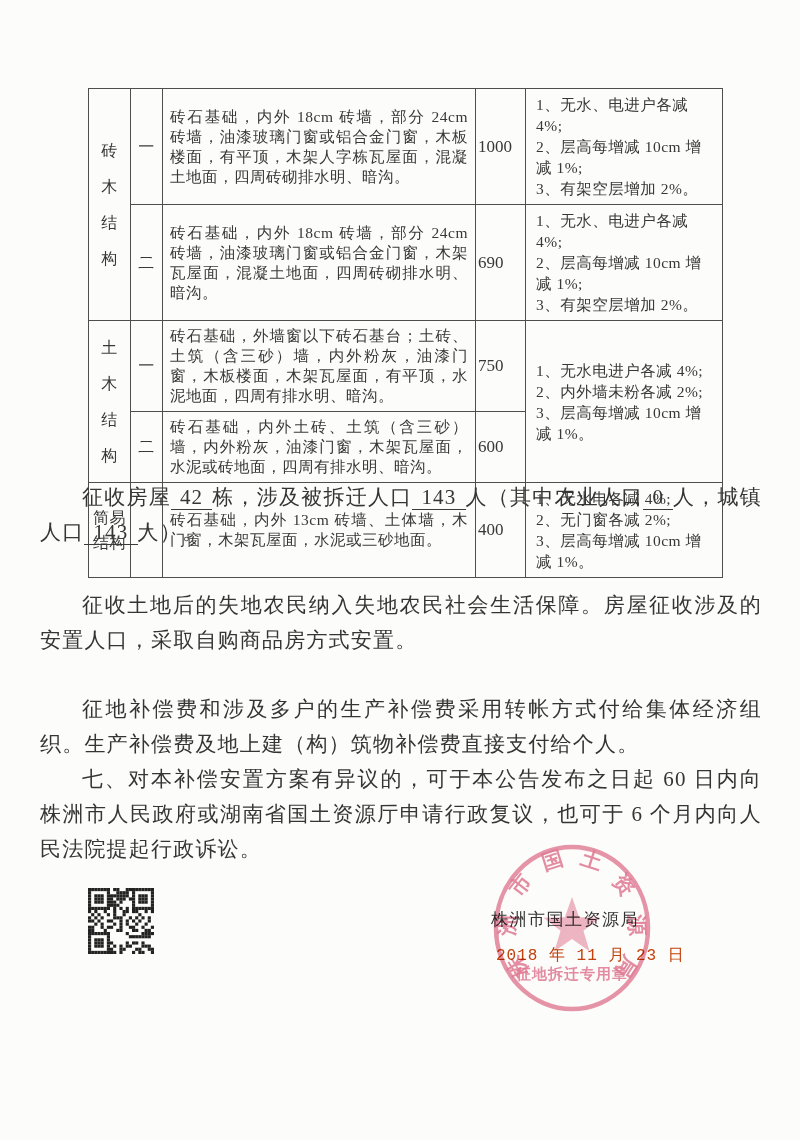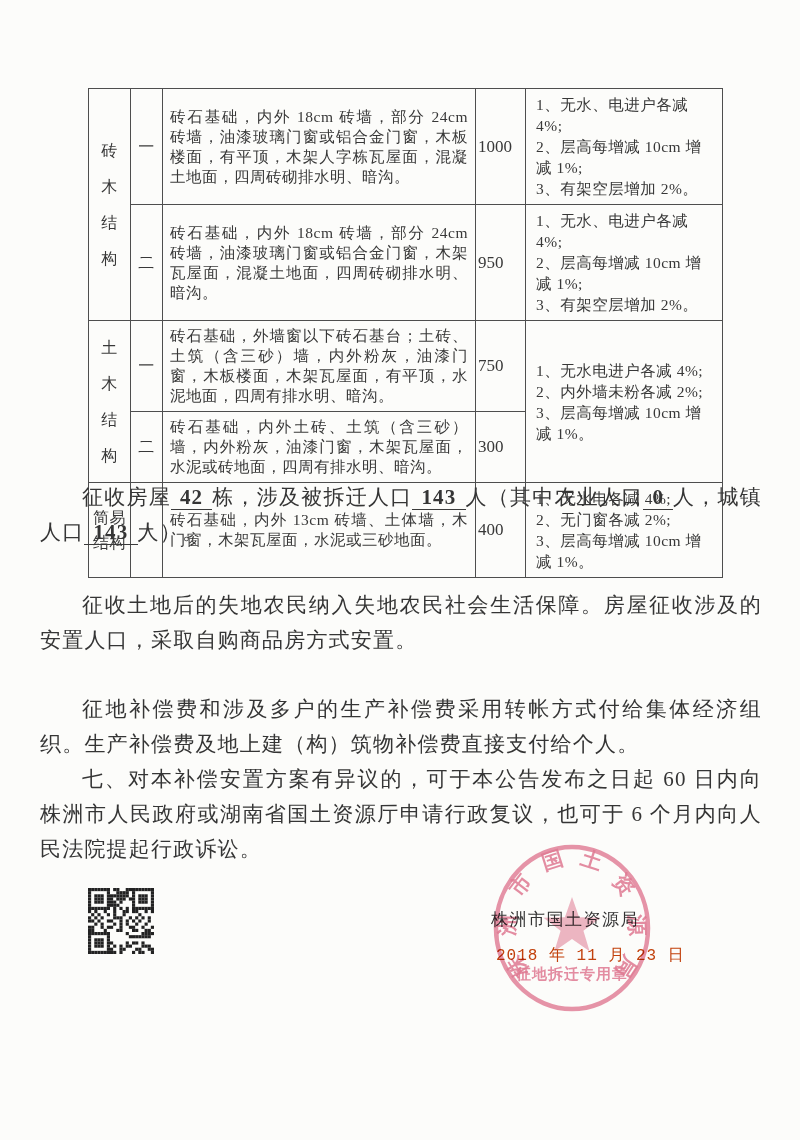--- a/index.html
+++ b/index.html
@@ -43,21 +43,20 @@
     text-align:justify; color:#353535;
   }
   .para.indent { text-indent:42px; }
   .heading {
     position:absolute; left:82px;
     font-size:21px; font-weight:bold; letter-spacing:2px; color:#303030;
   }
   .num-underline {
     border-bottom:1.6px solid #3a3a3a;
     padding:0 9px;
-    font-weight:bold;
   }
 
   
   .qr { position:absolute; left:88px; top:888px; width:66px; height:66px; }
   .agency {
     position:absolute; left:491px; top:908px;
     font-size:17px; letter-spacing:1.5px; color:#333;
   }
   .docdate {
     position:absolute; left:496px; top:945px;
@@ -97,41 +96,41 @@
       <td class="rowno">一</td>
       <td class="desc">砖石基础，内外 18cm 砖墙，部分 24cm 砖墙，油漆玻璃门窗或铝合金门窗，木板楼面，有平顶，木架人字栋瓦屋面，混凝土地面，四周砖砌排水明、暗沟。</td>
       <td class="value">1000</td>
       <td class="notes">1、无水、电进户各减 4%;
 2、层高每增减 10cm 增减 1%;
 3、有架空层增加 2%。</td>
     </tr>
     <tr style="height:66px">
       <td class="rowno">二</td>
       <td class="desc">砖石基础，内外 18cm 砖墙，部分 24cm 砖墙，油漆玻璃门窗或铝合金门窗，木架瓦屋面，混凝土地面，四周砖砌排水明、暗沟。</td>
-      <td class="value">950</td>
+      <td class="value">690</td>
       <td class="notes">1、无水、电进户各减 4%;
 2、层高每增减 10cm 增减 1%;
 3、有架空层增加 2%。</td>
     </tr>
     <tr style="height:88px">
       <td class="group" rowspan="2">土
 木
 结
 构</td>
       <td class="rowno">一</td>
       <td class="desc">砖石基础，外墙窗以下砖石基台；土砖、土筑（含三砂）墙，内外粉灰，油漆门窗，木板楼面，木架瓦屋面，有平顶，水泥地面，四周有排水明、暗沟。</td>
       <td class="value">750</td>
       <td class="notes" rowspan="2">1、无水电进户各减 4%;
 2、内外墙未粉各减 2%;
 3、层高每增减 10cm 增减 1%。</td>
     </tr>
     <tr style="height:66px">
       <td class="rowno">二</td>
       <td class="desc">砖石基础，内外土砖、土筑（含三砂）墙，内外粉灰，油漆门窗，木架瓦屋面，水泥或砖地面，四周有排水明、暗沟。</td>
-      <td class="value">300</td>
+      <td class="value">600</td>
     </tr>
     <tr style="height:62px">
       <td class="group compact">简易
 结构</td>
       <td class="rowno">一</td>
       <td class="desc">砖石基础，内外 13cm 砖墙、土体墙，木门窗，木架瓦屋面，水泥或三砂地面。</td>
       <td class="value">400</td>
       <td class="notes">1、无水电各减 4%;
 2、无门窗各减 2%;
 3、层高每增减 10cm 增减 1%。</td>

